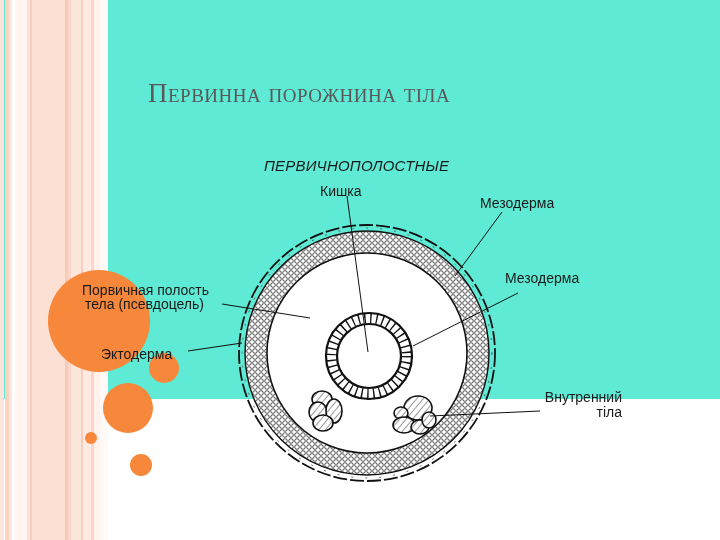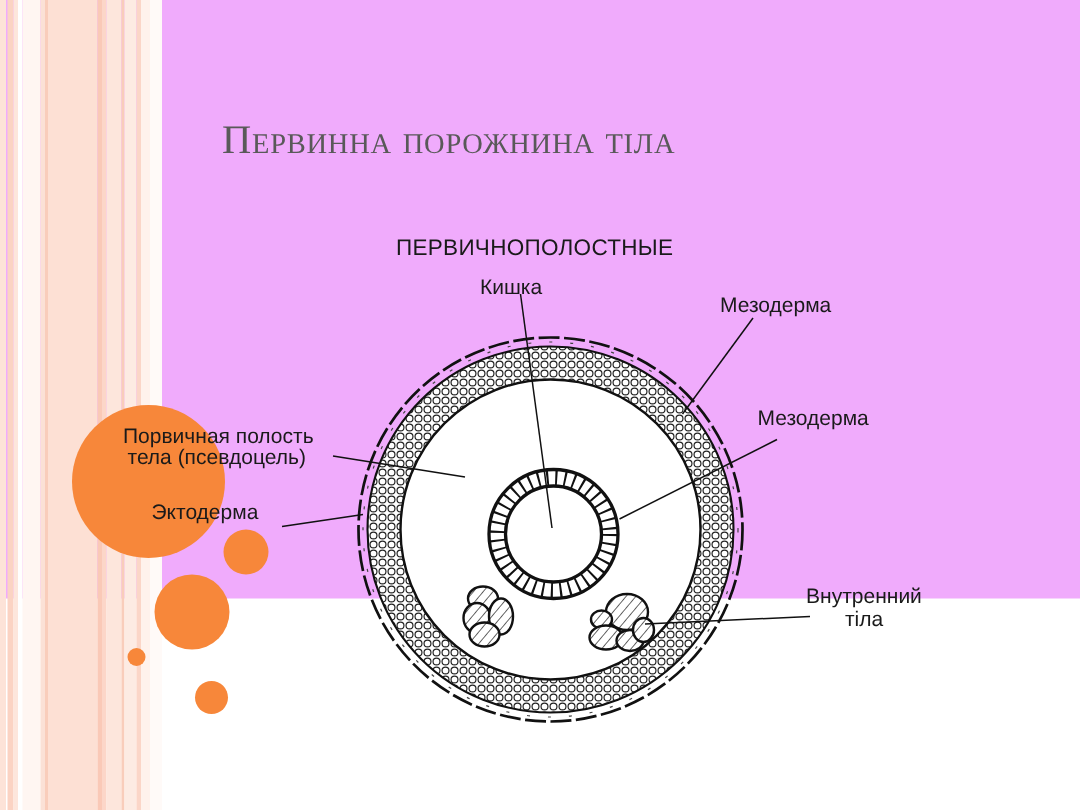--- a/index.html
+++ b/index.html
@@ -1,34 +1,34 @@
 <!DOCTYPE html>
 <html><head>
   <meta charset="utf-8">
   <style>
     * { margin: 0; padding: 0; box-sizing: border-box; }
     html, body { width: 720px; height: 540px; overflow: hidden; background: #ffffff; }
     body { position: relative; font-family: "Liberation Sans", sans-serif; }
-    .slide { position: absolute; left: 0; top: 0; width: 720px; height: 399px; background: #f0abfc; }
+    .slide { position: absolute; left: 0; top: 0; width: 720px; height: 399px; background: #5eead4; }
     .stripes { position: absolute; left: 0; top: 0; width: 110px; height: 540px; }
     .stripe { position: absolute; top: 0; height: 540px; }
     .bubbles { position: absolute; left: 0; top: 0; width: 720px; height: 540px; pointer-events: none; }
     .bubble { position: absolute; border-radius: 50%; background: #f7873a; }
     .title {
       position: absolute; left: 148px; top: 78px;
       font-family: "Liberation Serif", "DejaVu Serif", serif;
       font-size: 27px; color: #595959; letter-spacing: 0.5px;
       font-variant: small-caps; white-space: nowrap;
     }
     .diagram { position: absolute; left: 0; top: 0; width: 720px; height: 540px; }
     .lbl {
       position: absolute; font-family: "Liberation Sans", "DejaVu Sans", sans-serif;
       font-size: 14px; color: #1a1a1a; white-space: nowrap; line-height: 15px;
     }
-    .lbl.center { text-align: center; }
+    .lbl.center { text-align: right; }
     .heading { font-size: 15px; letter-spacing: 0.2px; }
   </style>
 </head>
 <body>
 
 <div class="slide">
 
   <div class="stripes">
     <div class="stripe" style="left:0;width:4px;background:#fde3d8;"></div>
     <div class="stripe" style="left:5px;width:4px;background:#fbd3c3;"></div>
@@ -104,23 +104,23 @@
     <g stroke="#111" stroke-width="1">
       <line x1="347" y1="196" x2="368" y2="352"></line>
       <line x1="502" y1="212" x2="455" y2="276"></line>
       <line x1="518" y1="293" x2="413" y2="346"></line>
       <line x1="222" y1="304" x2="310" y2="318"></line>
       <line x1="188" y1="351" x2="242" y2="343"></line>
       <line x1="540" y1="411" x2="430" y2="416"></line>
     </g>
   </svg>
 
-  <div class="lbl heading" style="left:264px;top:158px;">ПЕРВИЧНОПОЛОСТНЫЕ</div>
+  <div class="lbl heading" style="left:264px;top:158px;font-style:italic;">ПЕРВИЧНОПОЛОСТНЫЕ</div>
   <div class="lbl" style="left:320px;top:184px;text-align:center;">Кишка</div>
   <div class="lbl" style="left:480px;top:196px;">Мезодерма</div>
   <div class="lbl" style="left:505px;top:271px;">Мезодерма</div>
   <div class="lbl" style="left:85px;top:297px;">тела (псевдоцель)</div>
   <div class="lbl" style="left:82px;top:283px;">Порвичная полость</div>
-  <div class="lbl" style="left:101px;top:334px;">Эктодерма</div>
+  <div class="lbl" style="left:101px;top:347px;">Эктодерма</div>
   <div class="lbl center" style="left:530px;top:390px;width:92px;">Внутренний</div>
   <div class="lbl center" style="left:530px;top:405px;width:92px;">тіла</div>
 
 </div>
 
 </body></html>

